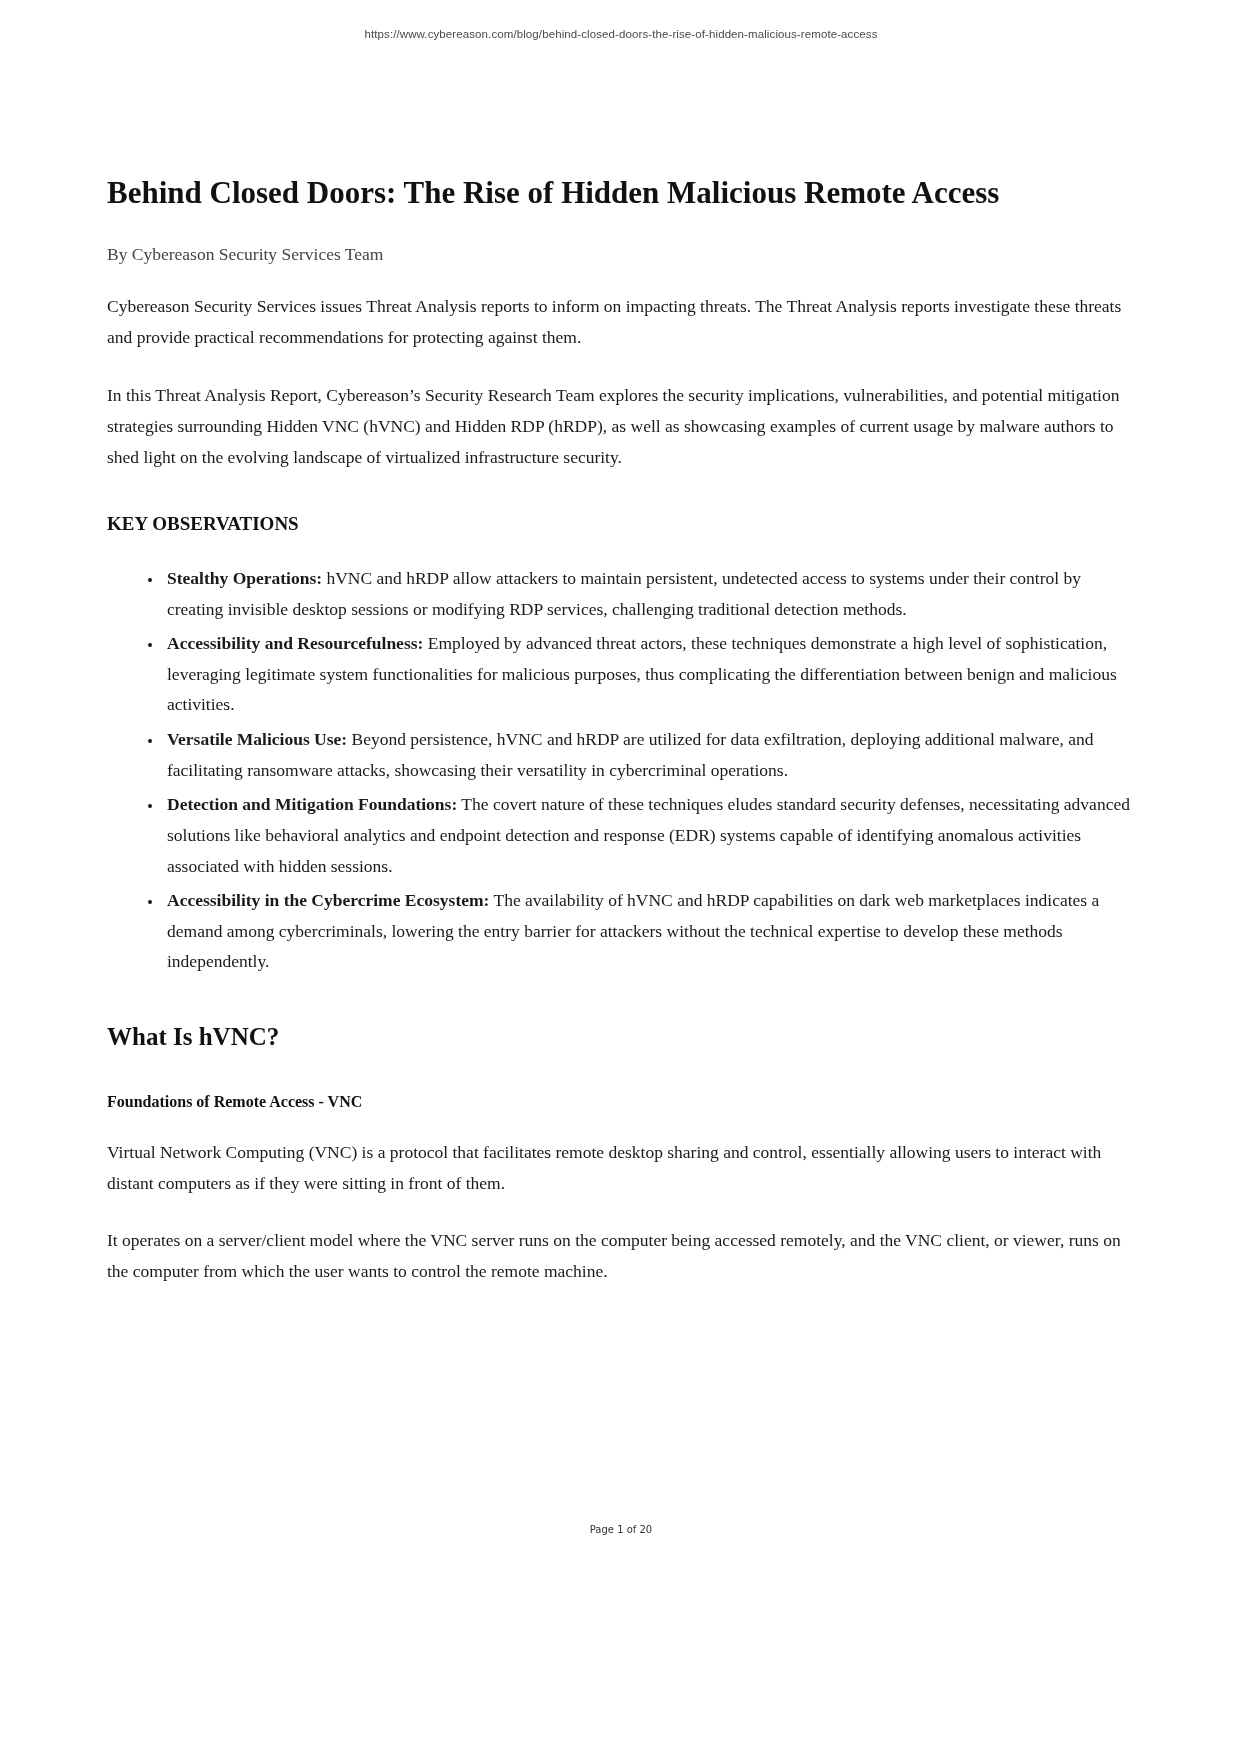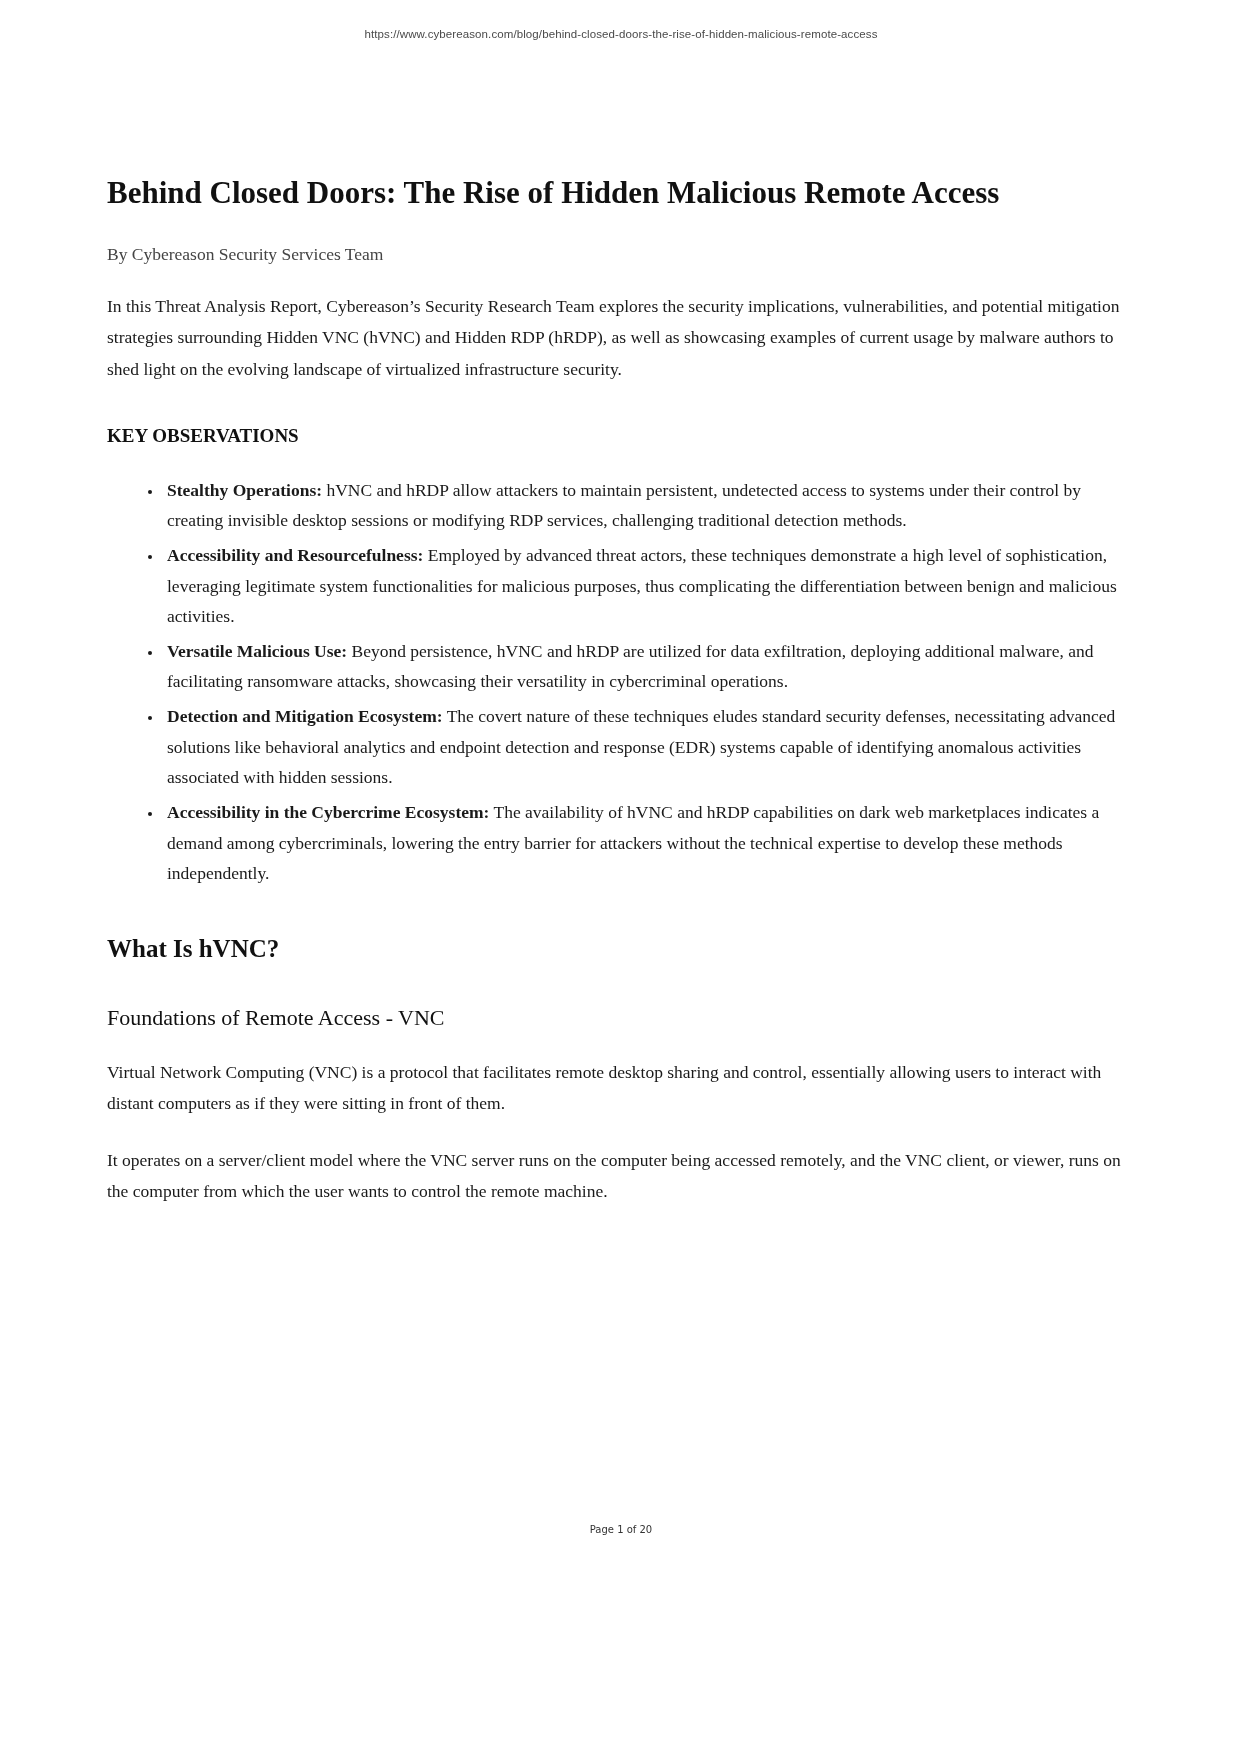--- a/index.html
+++ b/index.html
@@ -73,22 +73,22 @@
   }
   .bold-label { font-weight: bold; }
   .section-heading-lg {
     margin-top: 46px;
     font-size: 25px;
     font-weight: bold;
     color: #111111;
   }
   .section-heading-md {
     margin-top: 42px;
-    font-size: 22px;
-    font-weight: normal;
+    font-size: 16px;
+    font-weight: bold;
     color: #111111;
   }
   .print-footer {
     position: absolute;
     top: 1524px;
     left: 0;
     width: 100%;
     text-align: center;
     font-family: "DejaVu Sans", sans-serif;
     font-size: 10px;
@@ -100,40 +100,41 @@
 
 <div class="print-header">https://www.cybereason.com/blog/behind-closed-doors-the-rise-of-hidden-malicious-remote-access</div>
 
 <div class="content">
 
   <h1 class="article-title">Behind Closed Doors: The Rise of Hidden Malicious Remote Access</h1>
 
   <div class="byline">By Cybereason Security Services Team</div>
 
 
+  <p class="para">Cybereason Security Services issues Threat Analysis reports to inform on impacting threats. The Threat Analysis reports investigate these threats and provide practical recommendations for protecting against them.</p>
 
   <p class="para">In this Threat Analysis Report, Cybereason’s Security Research Team explores the security implications, vulnerabilities, and potential mitigation strategies surrounding Hidden VNC (hVNC) and Hidden RDP (hRDP), as well as showcasing examples of current usage by malware authors to shed light on the evolving landscape of virtualized infrastructure security.</p>
 
   <h2 class="section-heading-sm">KEY OBSERVATIONS</h2>
 
   <ul class="observations">
     <li>
       <span class="bold-label">Stealthy Operations:</span>
       <span>hVNC and hRDP allow attackers to maintain persistent, undetected access to systems under their control by creating invisible desktop sessions or modifying RDP services, challenging traditional detection methods.</span>
     </li>
     <li>
       <span class="bold-label">Accessibility and Resourcefulness:</span>
       <span>Employed by advanced threat actors, these techniques demonstrate a high level of sophistication, leveraging legitimate system functionalities for malicious purposes, thus complicating the differentiation between benign and malicious activities.</span>
     </li>
     <li>
       <span class="bold-label">Versatile Malicious Use:</span>
       <span>Beyond persistence, hVNC and hRDP are utilized for data exfiltration, deploying additional malware, and facilitating ransomware attacks, showcasing their versatility in cybercriminal operations.</span>
     </li>
     <li>
-      <span class="bold-label">Detection and Mitigation Ecosystem:</span>
+      <span class="bold-label">Detection and Mitigation Foundations:</span>
       <span>The covert nature of these techniques eludes standard security defenses, necessitating advanced solutions like behavioral analytics and endpoint detection and response (EDR) systems capable of identifying anomalous activities associated with hidden sessions.</span>
     </li>
     <li>
       <span class="bold-label">Accessibility in the Cybercrime Ecosystem:</span>
       <span>The availability of hVNC and hRDP capabilities on dark web marketplaces indicates a demand among cybercriminals, lowering the entry barrier for attackers without the technical expertise to develop these methods independently.</span>
     </li>
   </ul>
 
   <h2 class="section-heading-lg">What Is hVNC?</h2>
 

